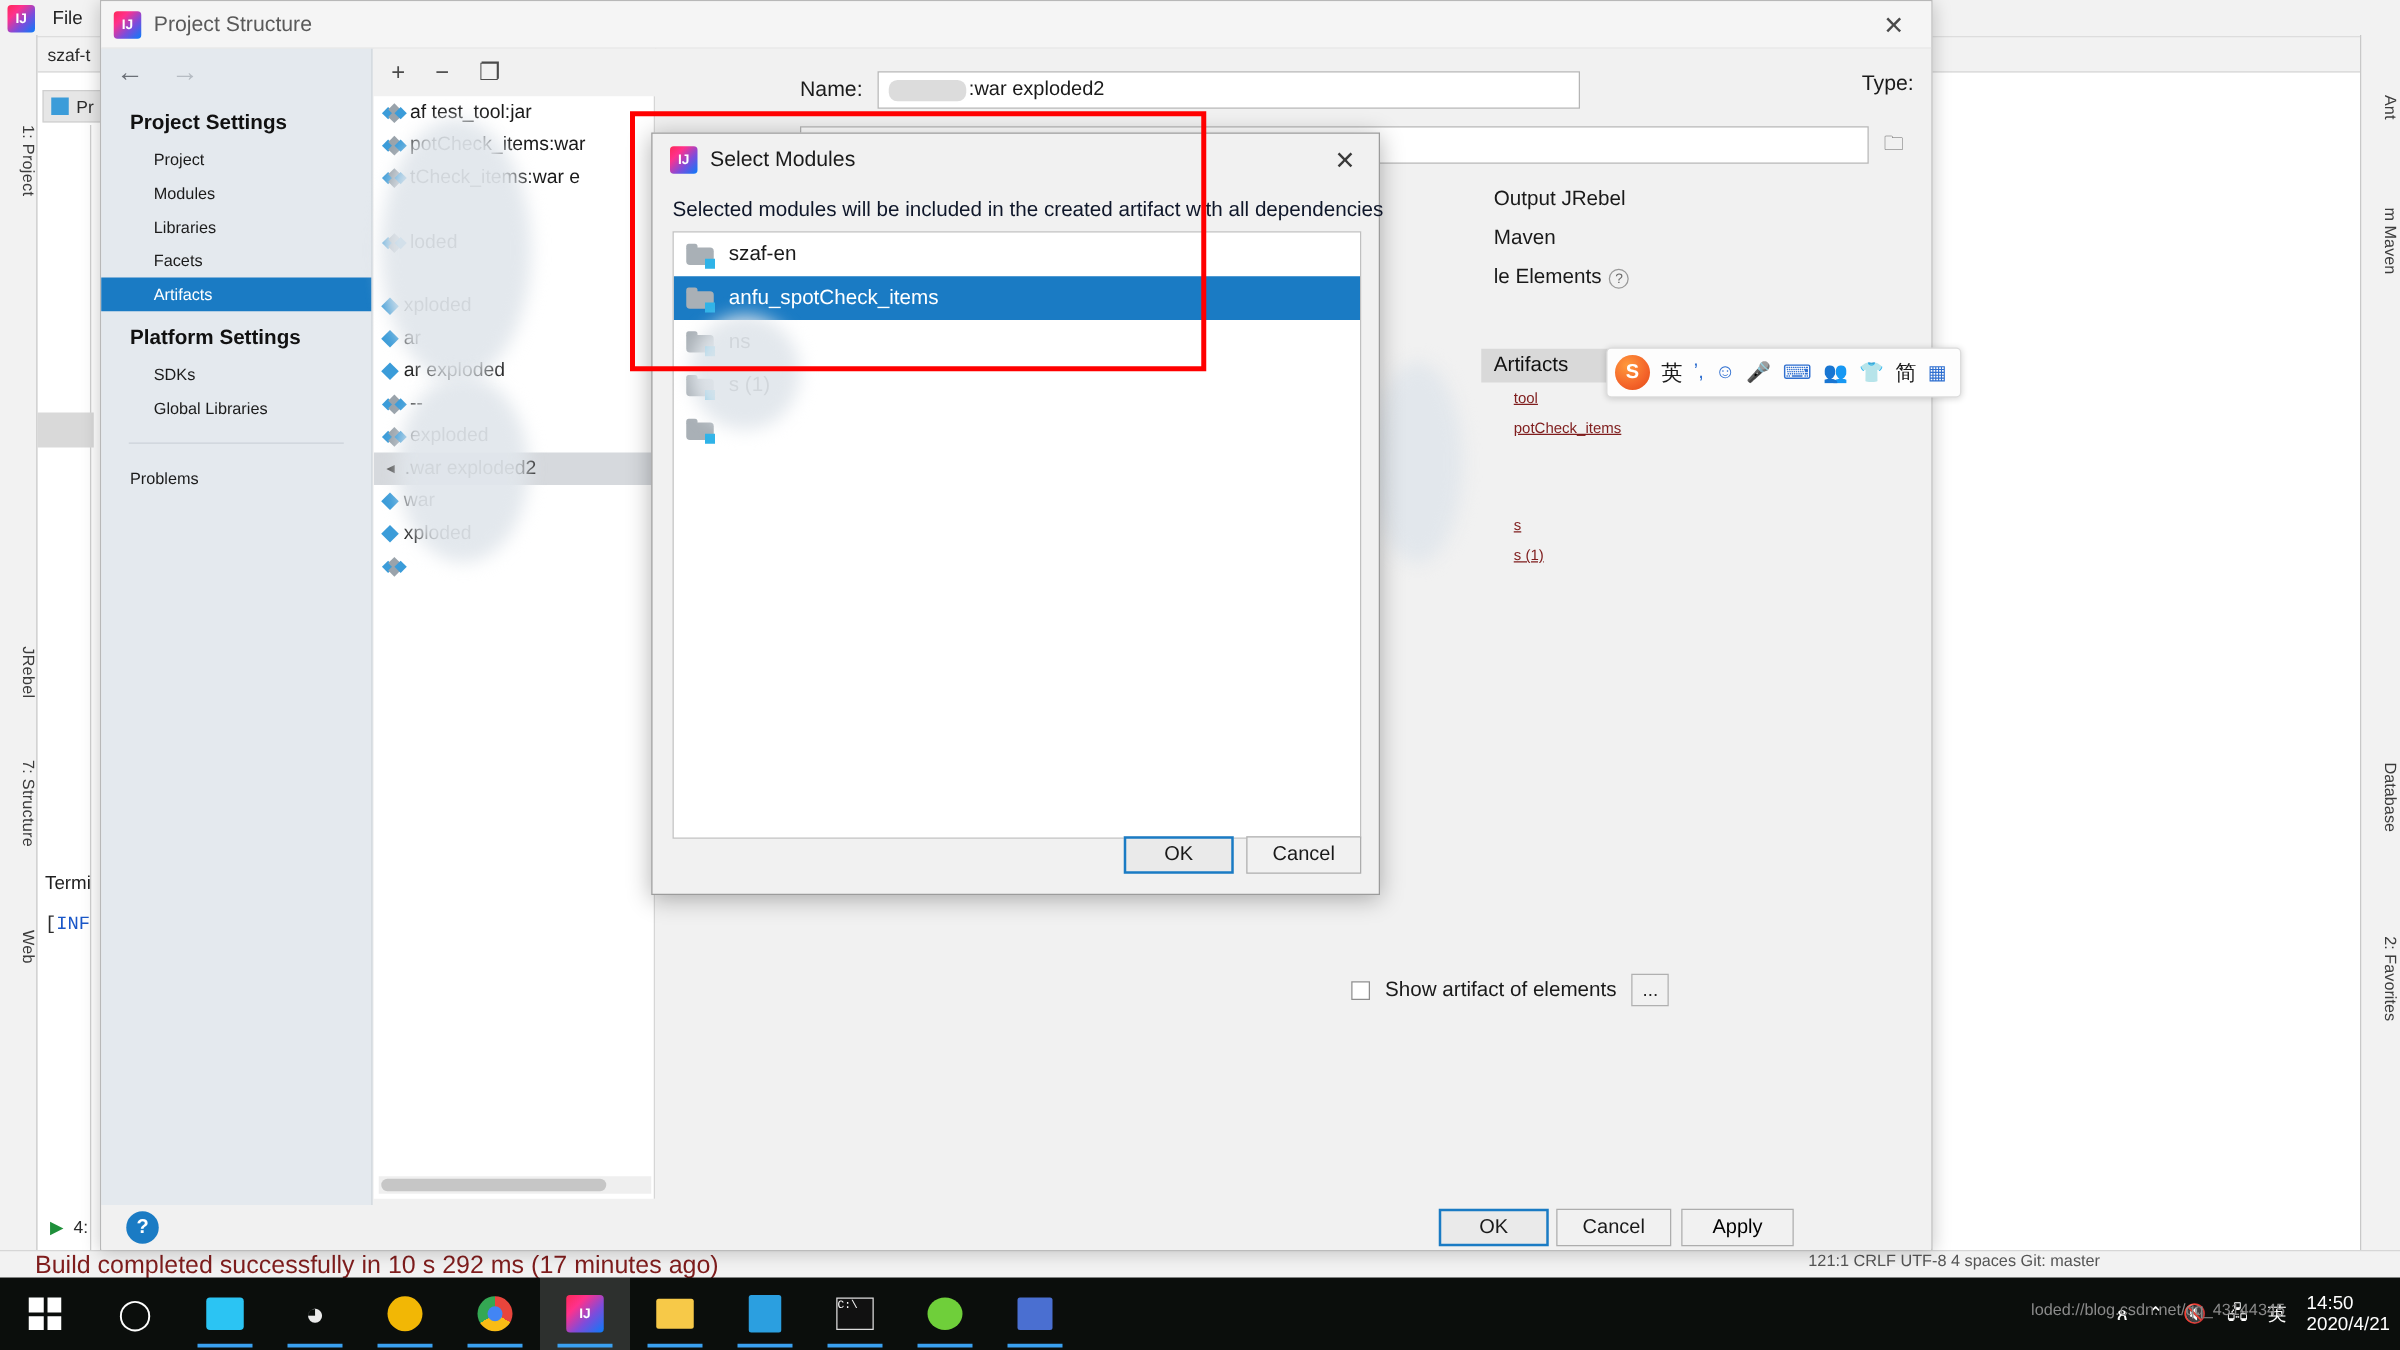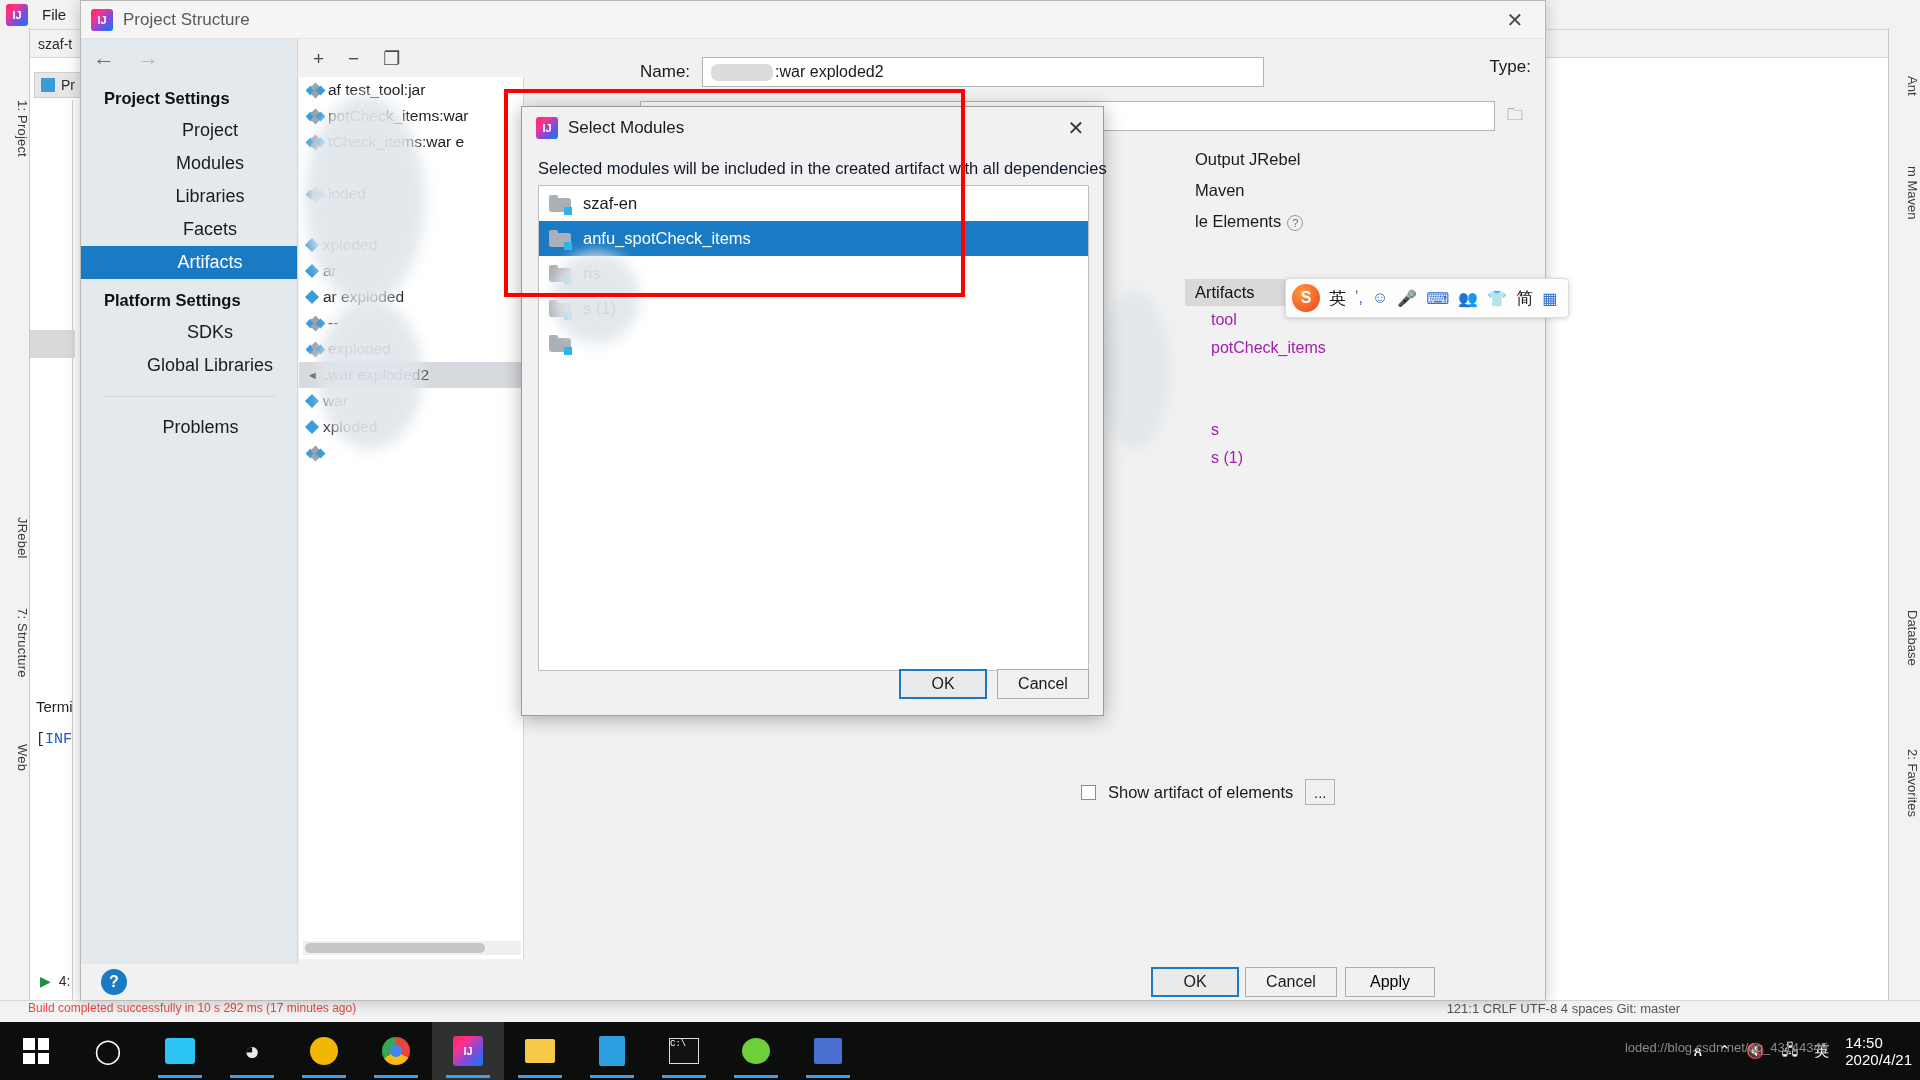--- a/index.html
+++ b/index.html
@@ -59,21 +59,21 @@
     position:absolute; left:30px; top:330px; width:45px; height:28px; background:#d9d9d9;
   }
   .term-title { position:absolute; left:36px; top:698px; font-size:15px; color:#1f1f1f; }
   .term-line  { position:absolute; left:36px; top:731px; font-size:15px; color:#2b2b2b; font-family:"Liberation Mono", monospace; }
   .term-line .blue { color:#1a57c8; }
   .ide-statusstrip {
     position:absolute; left:0; top:1000px; width:1920px; height:22px;
     background:#f2f2f2; border-top:1px solid #d6d6d6;
     display:flex; align-items:center;
   }
-  .ide-status-text { position:absolute; left:28px; top:1001px; font-size:12px; color:#ef4444; white-space:nowrap; }
+  .ide-status-text { position:absolute; left:28px; top:1001px; font-size:20px; color:#7f1d1d; white-space:nowrap; }
   .ide-status-right { position:absolute; right:240px; top:1001px; font-size:13px; color:#555; white-space:nowrap; }
   .ide-runbar { position:absolute; left:30px; top:965px; width:1858px; height:32px; display:flex; align-items:center; gap:8px; padding-left:10px; font-size:14px; color:#2b2b2b;}
 
   
   .ps-window {
     position:absolute; left:80px; top:0; width:1466px; height:1000px;
     background:#f1f1f1; border:1px solid #b8b8b8;
     box-shadow: 0 2px 14px rgba(0,0,0,.22);
   }
   .ps-titlebar {
@@ -100,21 +100,21 @@
   
   .ps-nav {
     position:absolute; left:0; top:38px; width:217px; height:925px;
     background:#e4e9ee; border-right:1px solid #cfd6dc;
   }
   .ps-navtools { height:38px; display:flex; align-items:center; gap:22px; padding-left:12px; }
   .arrow-btn { font-size:22px; line-height:1; cursor:pointer; }
   .arrow-back { color:#6b7077; }
   .arrow-fwd  { color:#b6bcc3; }
   .ps-group { font-size:16.5px; font-weight:bold; color:#111; padding:12px 0 6px 23px; }
-  .ps-item { font-size:18px; color:#1b1b1b; padding:6px 0 6px 42px; cursor:pointer;text-align:center; }
+  .ps-item { font-size:13px; color:#1b1b1b; padding:6px 0 6px 42px; cursor:pointer; }
   .ps-item.sel { background:#1a7bc4; color:#fff; }
   .ps-rule { height:1px; background:#cbd2d9; margin:14px 22px; }
 
   
   .ps-midtools {
     position:absolute; left:218px; top:38px; width:225px; height:38px;
     background:#f1f1f1; display:flex; align-items:center; gap:24px; padding-left:14px;
   }
   .tool-ico { font-size:19px; color:#4b4b4b; cursor:pointer; line-height:1; }
   .ps-tree {
@@ -166,21 +166,21 @@
   }
   .ps-tabs { position:absolute; left:660px; top:105px; display:flex; flex-direction:column; }
   .ps-subtab { font-size:16.5px; color:#1a1a1a; padding:6px 10px; cursor:pointer; }
   .helpdot {
     display:inline-flex; align-items:center; justify-content:center;
     width:16px;height:16px;border:1px solid #9a9a9a;border-radius:50%;
     font-size:11px;color:#6a6a6a; margin-left:6px;
   }
   .ps-elemlist { position:absolute; left:660px; top:240px; width:356px; }
   .elem-hdr { background:#d9d9d9; font-size:16.5px; color:#111; padding:4px 0 4px 10px; }
-  .elem-row { font-size:16px; color:#a21caf; padding:5px 0 5px 26px; white-space:nowrap; }
+  .elem-row { font-size:12px; color:#7f1d1d; padding:5px 0 5px 26px; white-space:nowrap;text-decoration:underline; }
 
   .ps-showcontent { position:absolute; left:556px; top:740px; display:flex; align-items:center; gap:12px; }
   .cb { width:15px; height:15px; border:1px solid #8d8d8d; background:#fff; display:inline-block; }
   .showlbl { font-size:16.5px; color:#1a1a1a; }
   .dots-btn {
     width:30px; height:26px; border:1px solid #b0b0b0; background:#f1f1f1;
     display:flex; align-items:center; justify-content:center; font-size:15px; color:#222; cursor:pointer;
   }
 
   .ps-footer { position:absolute; left:0; top:963px; width:1464px; height:36px; background:#f1f1f1; }

